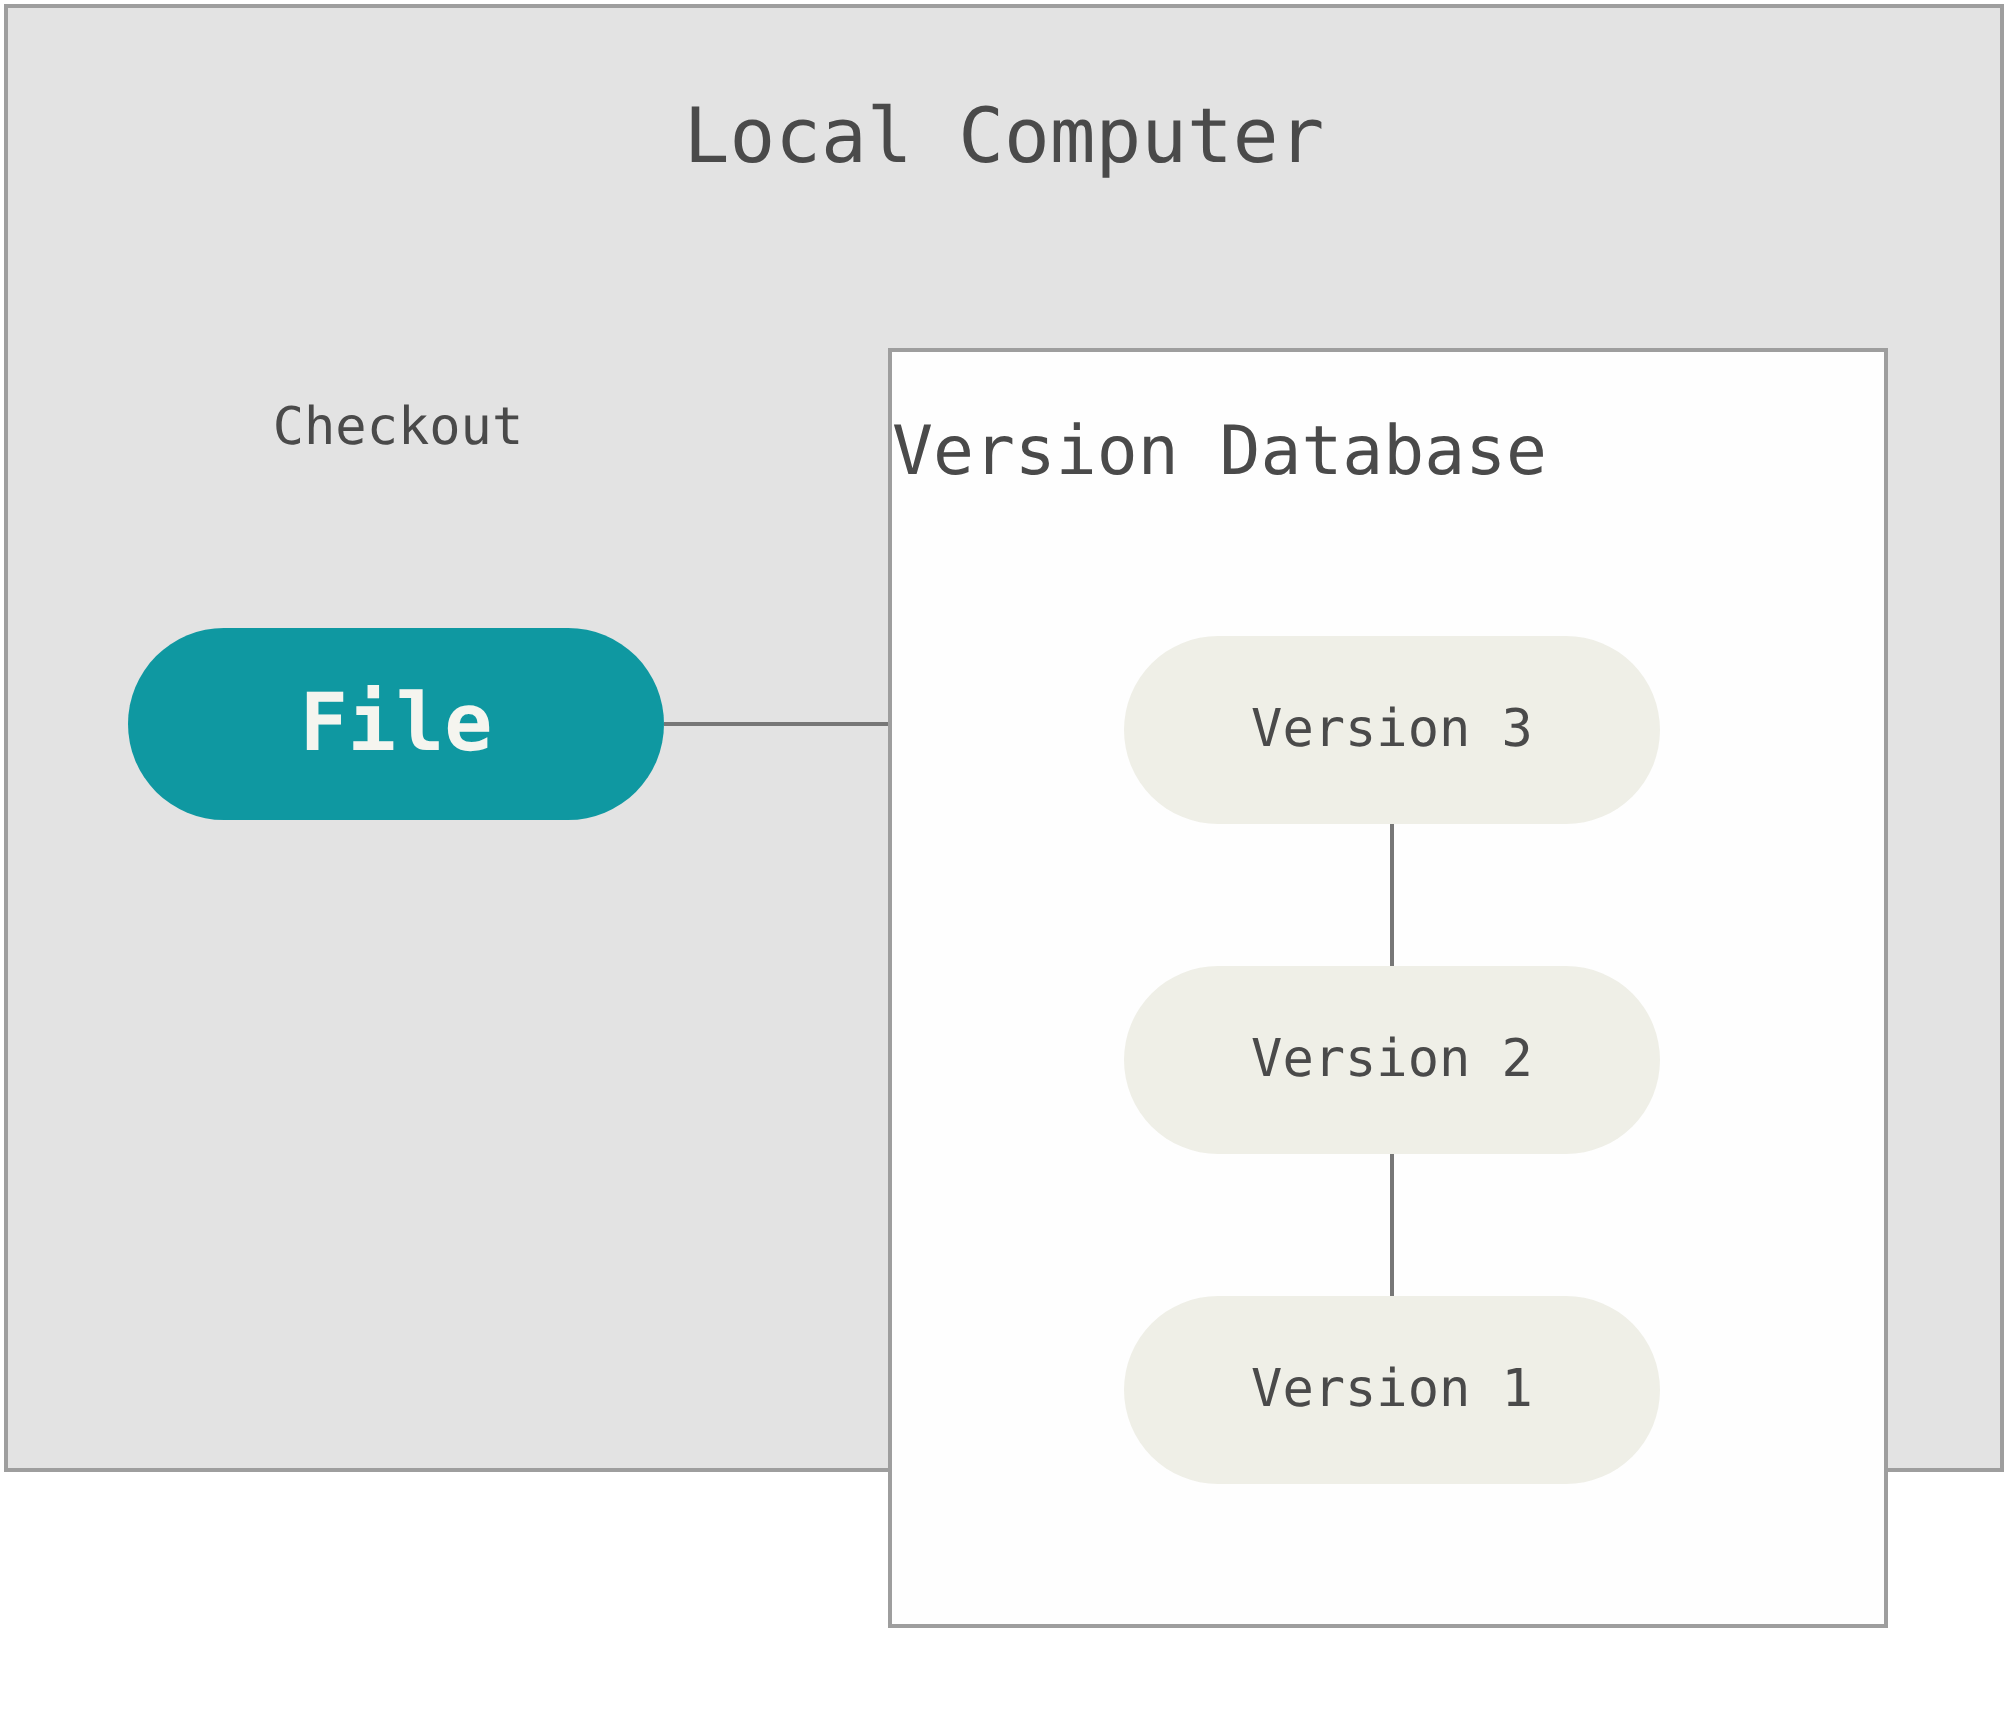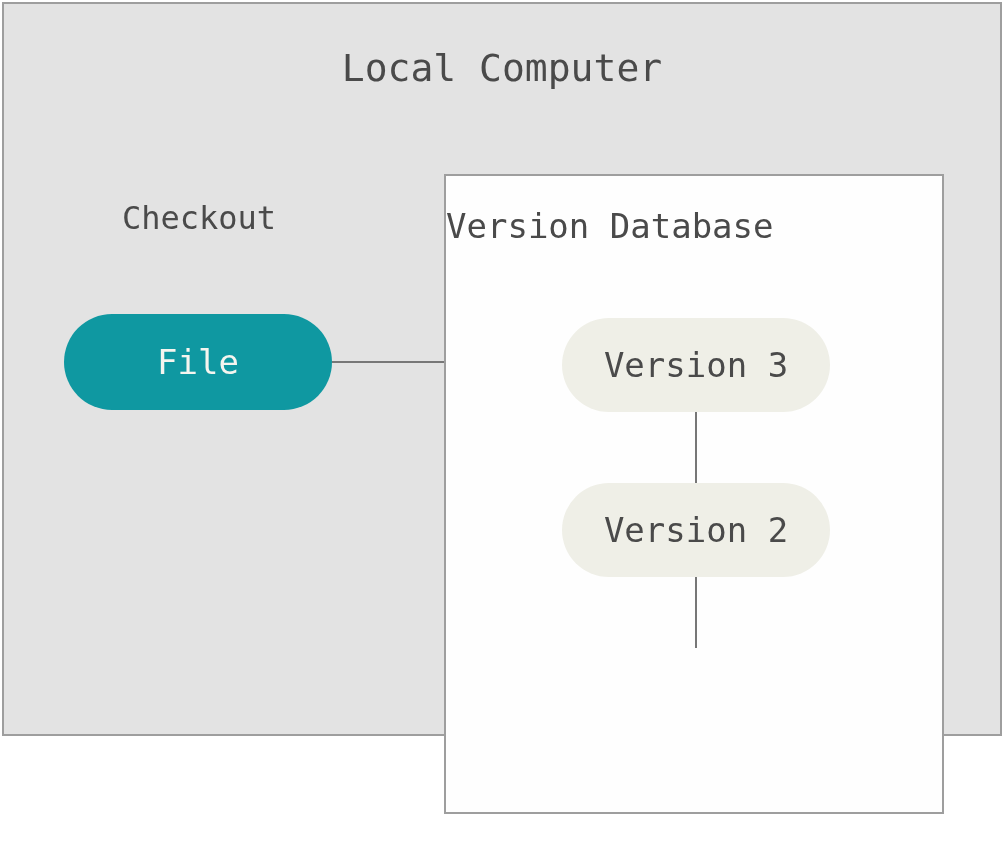--- a/index.html
+++ b/index.html
@@ -33,40 +33,41 @@
     font-weight: 400;
     color: #4a4a4a;
   }
 
   .checkout-label {
     position: absolute;
     left: 60px;
     top: 195px;
     width: 270px;
     text-align: center;
-    font-size: 32px;
+    font-size: 26px;
     color: #4a4a4a;
   }
 
   .file-pill {
     position: absolute;
     left: 60px;
     top: 310px;
     width: 268px;
     height: 96px;
     background: #0f98a1;
     border-radius: 60px;
     display: flex;
     align-items: center;
     justify-content: center;
     box-sizing: border-box;
   }
   .file-pill span {
-    font-size: 34px;
+    font-size: 40px;
     color: #f5f5ef;
+    font-weight: bold;
   }
 
   .db-box {
     position: absolute;
     left: 440px;
     top: 170px;
     width: 500px;
     height: 640px;
     background: #fefefe;
     border: 2px solid #9e9e9e;
@@ -88,21 +89,21 @@
     width: 268px;
     height: 94px;
     background: #efefe7;
     border-radius: 60px;
     display: flex;
     align-items: center;
     justify-content: center;
     box-sizing: border-box;
   }
   .version-pill span {
-    font-size: 34px;
+    font-size: 26px;
     color: #4a4a4a;
   }
 
   #v3 { top: 142px; }
   #v2 { top: 307px; text-align: center; }
   #v1 { top: 472px; }
 
   
   .v-connector {
     position: absolute;
@@ -146,15 +147,18 @@
     </div>
 
     <div id="c-v3-v2" class="v-connector"></div>
 
     <div id="v2" class="version-pill">
       <span>Version 2</span>
     </div>
 
     <div id="c-v2-v1" class="v-connector"></div>
 
+    <div id="v1" class="version-pill">
+      <span>Version 1</span>
+    </div>
   </div>
 
 </div>
 
 </body></html>

